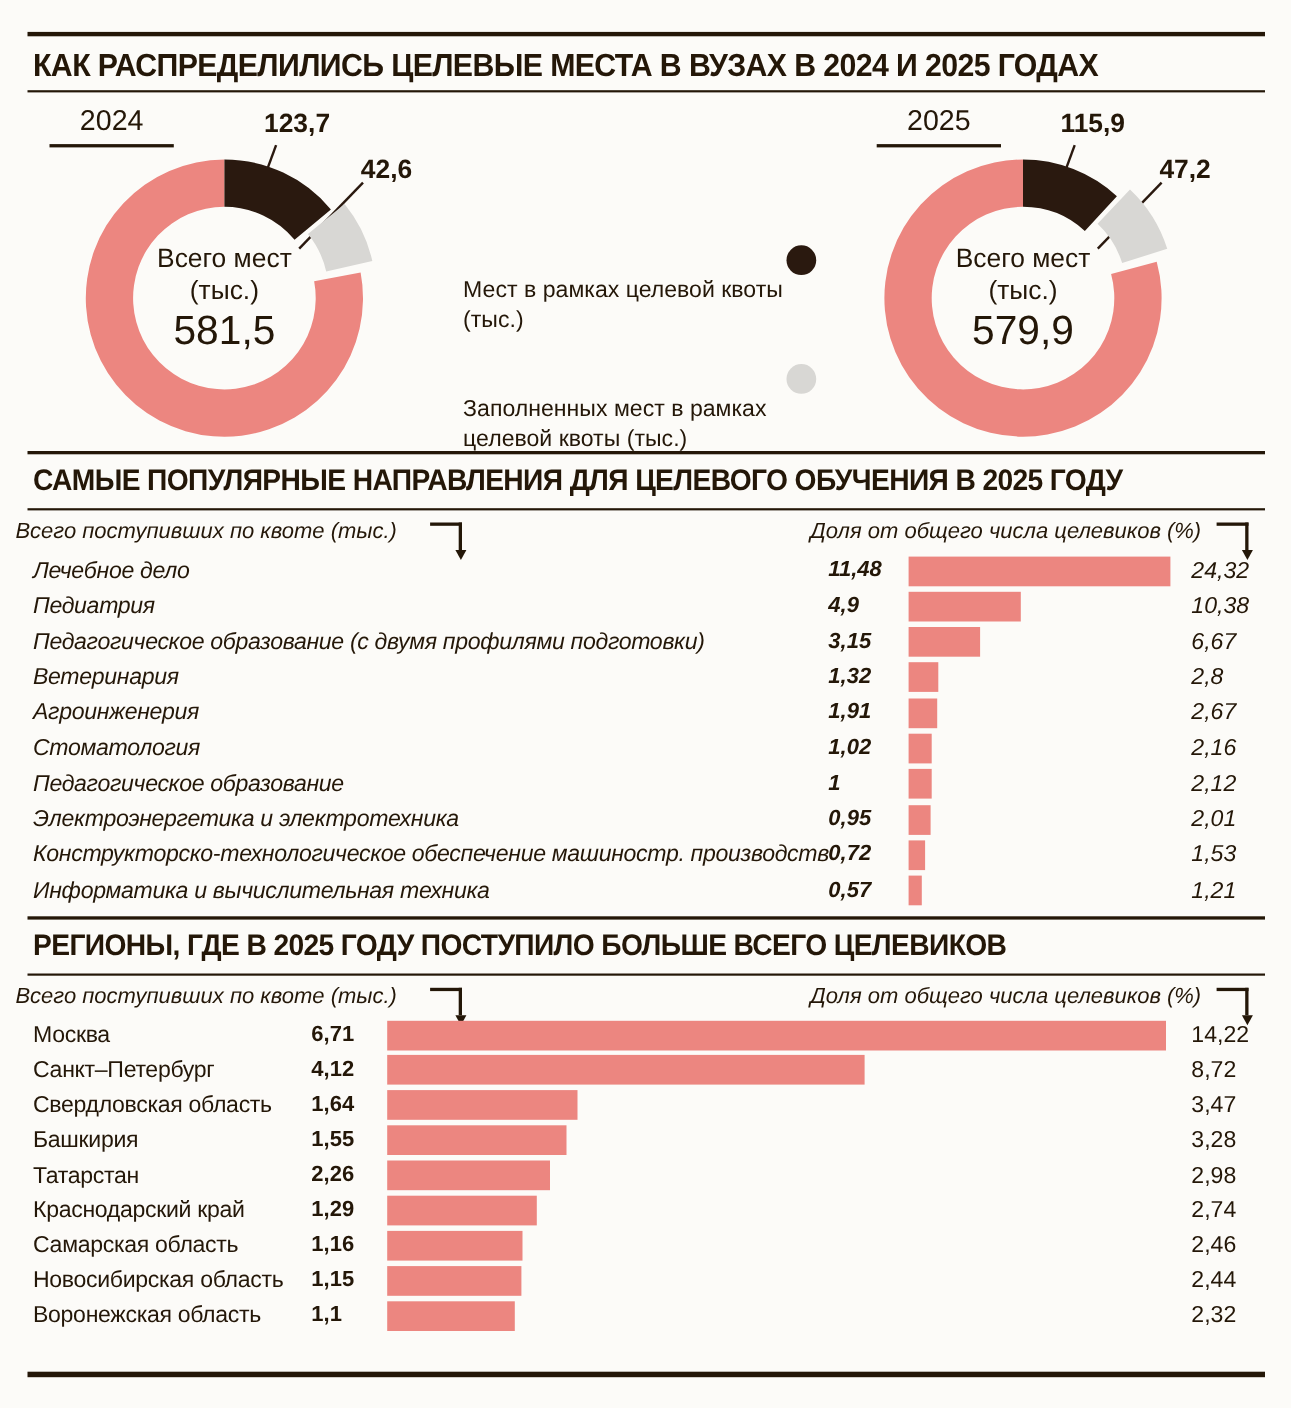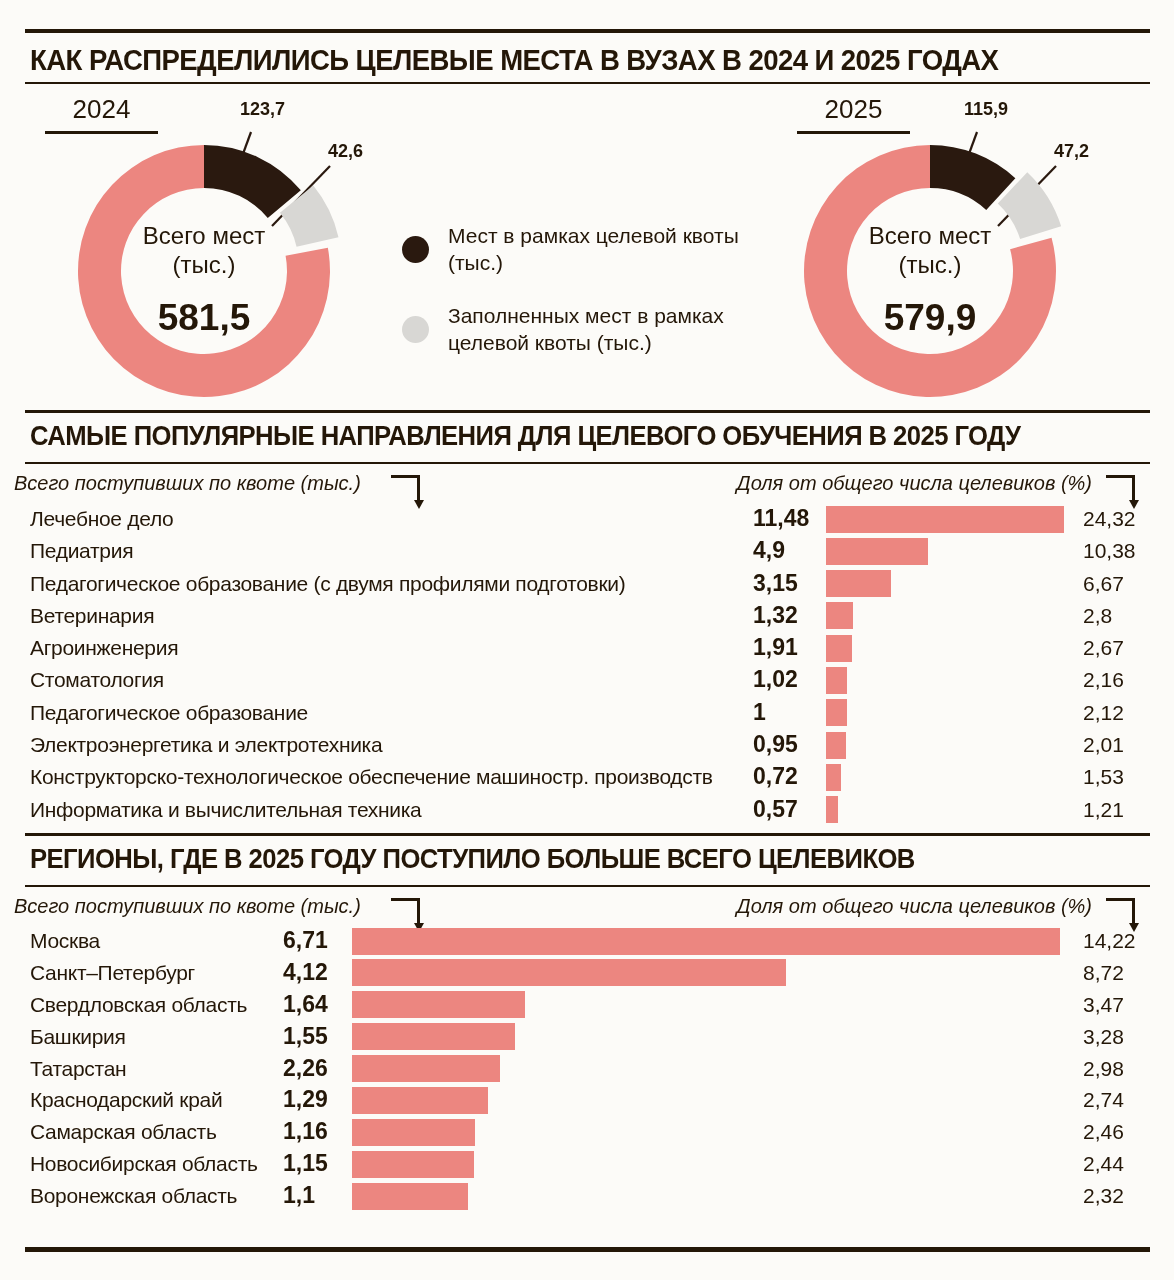--- a/index.html
+++ b/index.html
@@ -30,29 +30,29 @@
   .dg-0{left:45px;} .dg-1{left:771px;}
   .year-label{
     position:absolute;top:4px;left:0;width:113px;text-align:center;
     font-size:26px;padding-bottom:6px;border-bottom:3px solid var(--ink);
   }
   .dg-1 .year-label{left:26px;}
   .donut-svg{position:absolute;left:0;top:0;}
   .donut-center{
     position:absolute;left:64px;top:131px;width:190px;text-align:center;line-height:29px;font-size:24px;
   }
-  .donut-total{font-size:37px;font-weight:bold;line-height:40px;margin-top:19px;}
-  .callout{position:absolute;font-size:18px;font-weight:bold;white-space:nowrap;}
+  .donut-total{font-size:37px;font-weight:normal;line-height:40px;margin-top:2px;}
+  .callout{position:absolute;font-size:24px;font-weight:bold;white-space:nowrap;}
   .callout-quota{left:195px;top:9px;}
   .callout-filled{left:283px;top:51px;}
   .dg-1 .callout-quota{left:193px;}
 
   
   .legend{position:absolute;left:402px;top:222px;width:340px;}
-  .legend-item{display:flex;align-items:center;margin-bottom:26px;}
+  .legend-item{display:flex;align-items:flex-end;margin-bottom:26px;flex-direction:column;}
   .dot{width:27px;height:27px;border-radius:50%;flex:0 0 27px;margin-top:1px;}
   .legend-text{margin-left:19px;font-size:21px;line-height:27px;}
 
   
   .bar-section{position:absolute;left:0;width:1174px;}
   #sec-majors{top:410px;height:522px;}
   #sec-regions{top:833px;height:318px;}
   .sec-rule{position:absolute;top:0;left:25px;right:24px;height:3px;background:var(--ink);}
   .sec-title{top:11px;}
   .sec-title-el{font-size:27px;}
@@ -62,27 +62,27 @@
   .sub-right{position:absolute;right:39px;top:2px;display:flex;}
   .arr{
     position:relative;display:inline-block;width:26px;height:22px;margin:3px 0 0 14px;
     border-top:3px solid var(--ink);border-right:3px solid var(--ink);
   }
   .arr::after{
     content:"";position:absolute;right:-7px;bottom:-9px;
     border:5.5px solid transparent;border-top:9px solid var(--ink);border-bottom:none;
   }
   .rows{position:absolute;left:0;right:0;}
-  #sec-majors .rows{top:93px;}
+  #sec-majors .rows{top:93px;font-style:italic;}
   #sec-regions .rows{top:92px;}
   .bar-row{position:relative;}
   #sec-majors .bar-row{height:32.3px;}
   #sec-regions .bar-row{height:31.9px;}
   .bar-row .lbl{position:absolute;left:30px;top:0;font-size:21px;letter-spacing:-0.3px;line-height:31px;white-space:nowrap;}
-  .bar-row .val{position:absolute;top:0;font-size:23px;font-weight:bold;line-height:31px;}
+  .bar-row .val{position:absolute;top:0;font-size:20px;font-weight:bold;line-height:31px;}
   #sec-majors .val{left:753px;} #sec-regions .val{left:283px;}
   .bar-row .bar{position:absolute;top:2.5px;height:27px;}
   #sec-majors .bar{left:826px;} #sec-regions .bar{left:352px;}
   .bar-row .pct{position:absolute;left:1083px;top:0;font-size:21px;line-height:31px;}
 </style>
 </head>
 <body>
 
 <div class="canvas">
 

